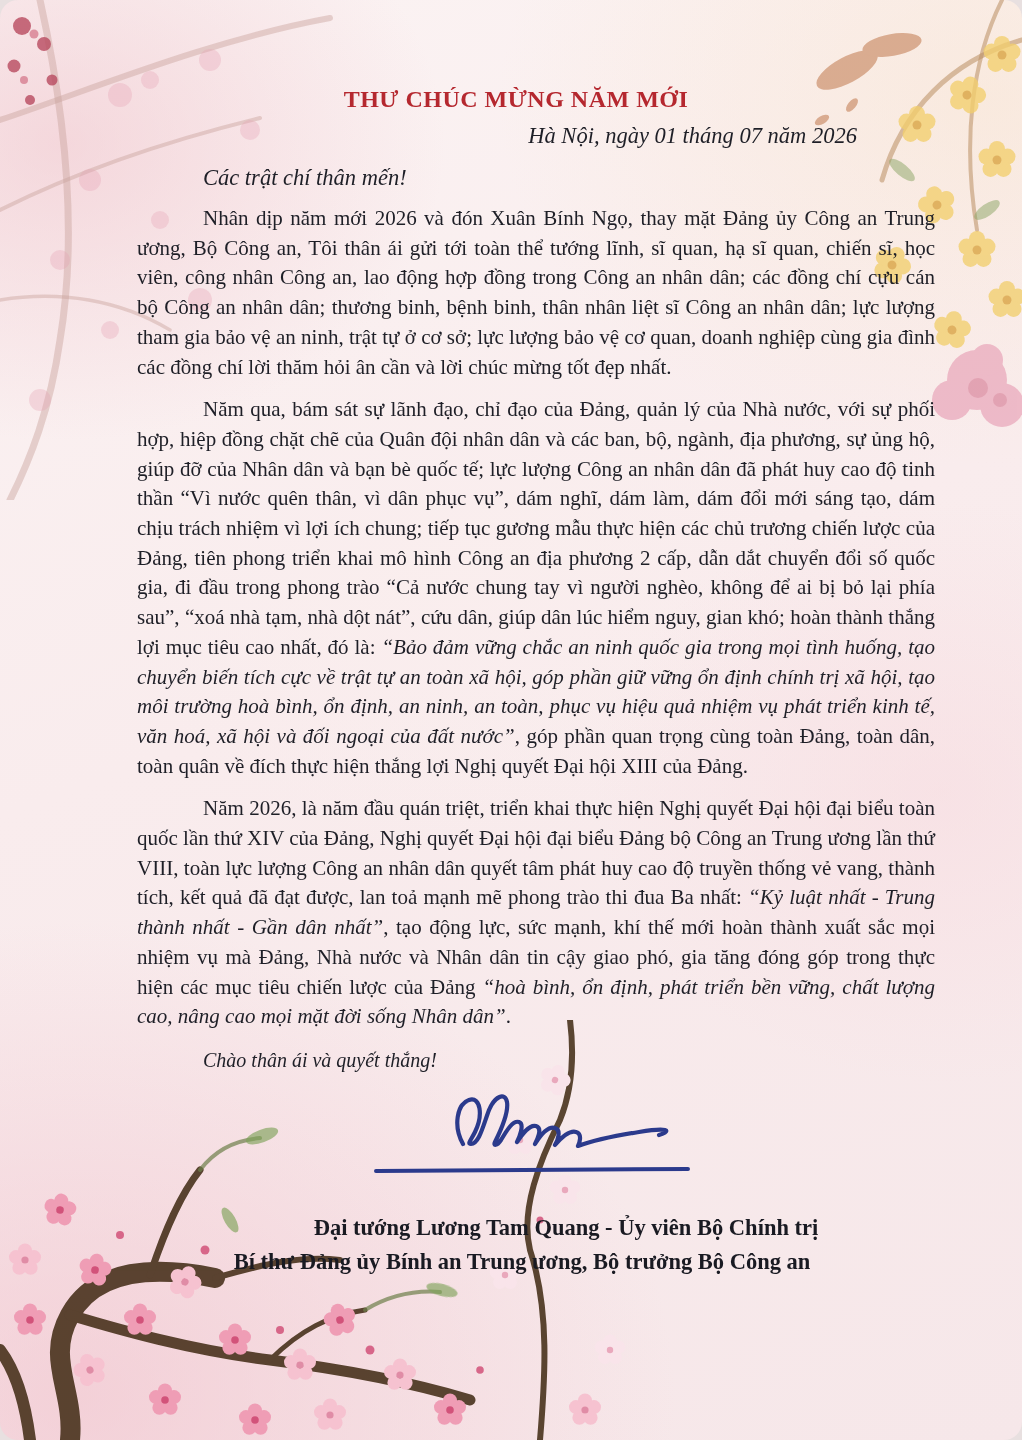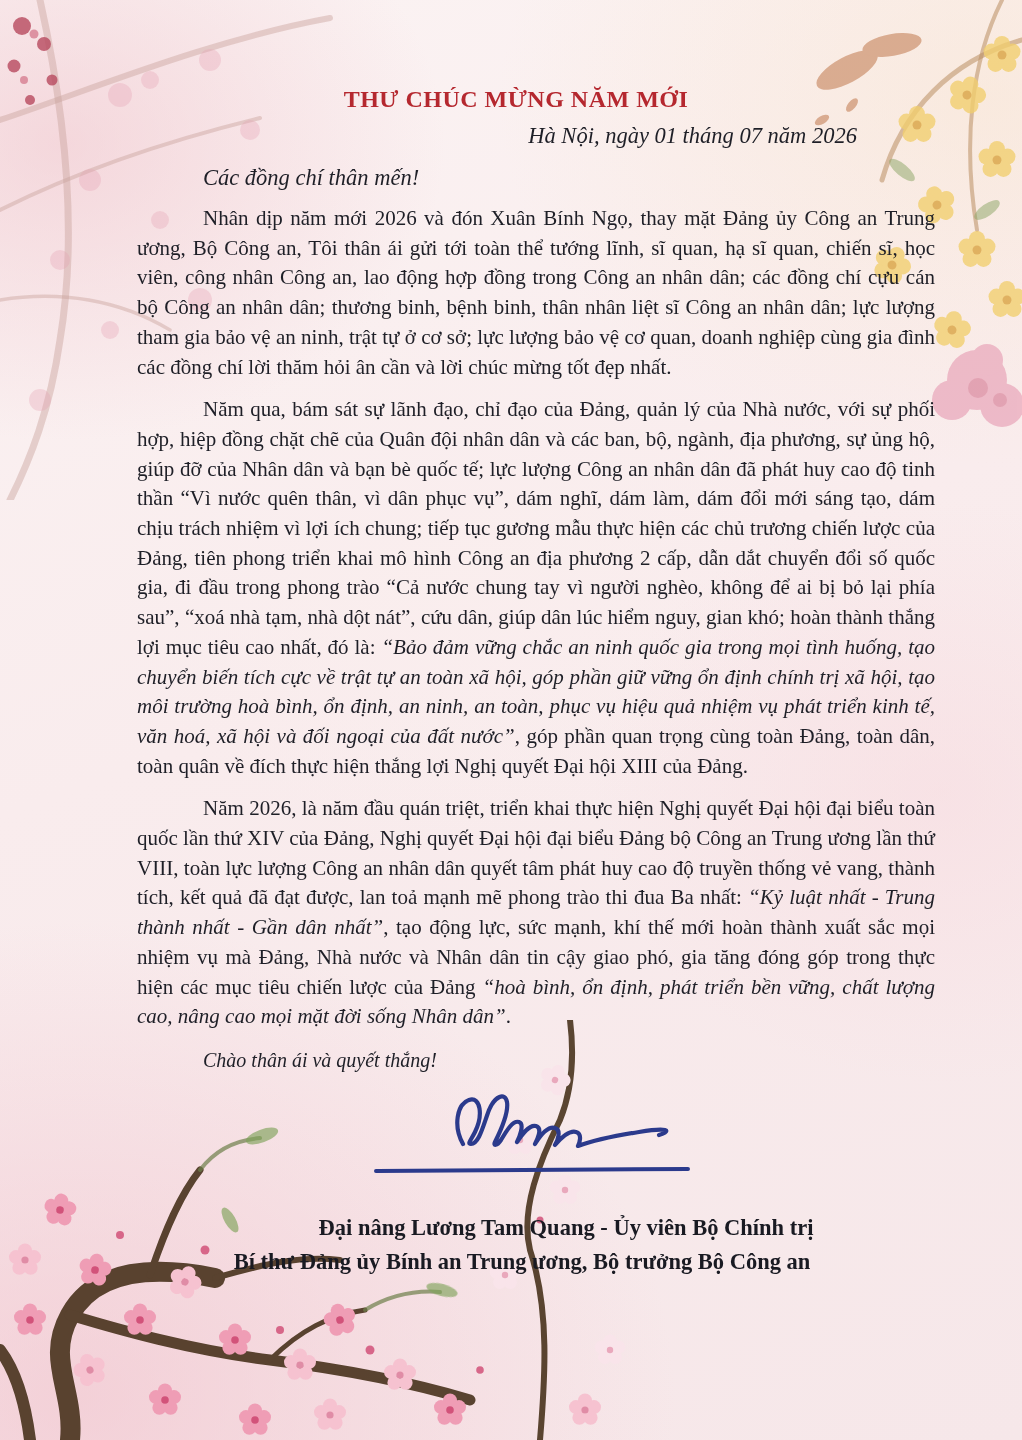--- a/index.html
+++ b/index.html
@@ -9,20 +9,21 @@
     margin:0 auto;
     overflow:hidden;
     font-family:"Liberation Serif","DejaVu Serif",serif;
     background:
       radial-gradient(ellipse 620px 480px at 6% 10%, rgba(238,189,198,.50), transparent 62%),
       radial-gradient(ellipse 760px 560px at 97% 7%, rgba(248,226,198,.42), transparent 65%),
       radial-gradient(ellipse 900px 720px at 8% 97%, rgba(240,188,200,.55), transparent 66%),
       radial-gradient(ellipse 560px 470px at 92% 55%, rgba(247,213,219,.40), transparent 62%),
       radial-gradient(ellipse 500px 400px at 45% 40%, rgba(250,238,238,.8), transparent 70%),
       linear-gradient(160deg,#fbf3f3 0%,#f9eced 45%,#f6e7e9 100%);
+    border-radius: 18px;
   }
   .deco{position:absolute;pointer-events:none;}
   .deco-topleft{left:0;top:0;}
   .deco-topright{right:0;top:0;}
   .deco-bottomleft{left:0;bottom:0;}
 
   .letter{
     position:absolute;left:137px;top:86px;width:798px;
     color:#1e1f27;
   }
@@ -254,36 +255,36 @@
         <circle cx="540" cy="200" r="3.5"></circle>
     </g>
   </svg>
 
   <div class="letter">
 
     <div class="title">THƯ CHÚC MỪNG NĂM MỚI</div>
 
     <div class="dateline">Hà Nội, ngày 01 tháng 07 năm 2026</div>
 
-    <div class="salutation"><span>Các đồng chí thân mến!</span></div>
+    <div class="salutation"><span>Các trật chí thân mến!</span></div>
 
     <p class="para"><span>Nhân dịp năm mới 2026 và đón Xuân Bính Ngọ, thay mặt Đảng ủy Công an Trung ương, Bộ Công an, Tôi thân ái gửi tới toàn thể tướng lĩnh, sĩ quan, hạ sĩ quan, chiến sĩ, học viên, công nhân Công an, lao động hợp đồng trong Công an nhân dân; các đồng chí cựu cán bộ Công an nhân dân; thương binh, bệnh binh, thân nhân liệt sĩ Công an nhân dân; lực lượng tham gia bảo vệ an ninh, trật tự ở cơ sở; lực lượng bảo vệ cơ quan, doanh nghiệp cùng gia đình các đồng chí lời thăm hỏi ân cần và lời chúc mừng tốt đẹp nhất.</span></p>
 
     <p class="para"><span>Năm qua, bám sát sự lãnh đạo, chỉ đạo của Đảng, quản lý của Nhà nước, với sự phối hợp, hiệp đồng chặt chẽ của Quân đội nhân dân và các ban, bộ, ngành, địa phương, sự ủng hộ, giúp đỡ của Nhân dân và bạn bè quốc tế; lực lượng Công an nhân dân đã phát huy cao độ tinh thần “Vì nước quên thân, vì dân phục vụ”, dám nghĩ, dám làm, dám đổi mới sáng tạo, dám chịu trách nhiệm vì lợi ích chung; tiếp tục gương mẫu thực hiện các chủ trương chiến lược của Đảng, tiên phong triển khai mô hình Công an địa phương 2 cấp, dẫn dắt chuyển đổi số quốc gia, đi đầu trong phong trào “Cả nước chung tay vì người nghèo, không để ai bị bỏ lại phía sau”, “xoá nhà tạm, nhà dột nát”, cứu dân, giúp dân lúc hiểm nguy, gian khó; hoàn thành thắng lợi mục tiêu cao nhất, đó là: </span><span class="it">“Bảo đảm vững chắc an ninh quốc gia trong mọi tình huống, tạo chuyển biến tích cực về trật tự an toàn xã hội, góp phần giữ vững ổn định chính trị xã hội, tạo môi trường hoà bình, ổn định, an ninh, an toàn, phục vụ hiệu quả nhiệm vụ phát triển kinh tế, văn hoá, xã hội và đối ngoại của đất nước”</span><span>, góp phần quan trọng cùng toàn Đảng, toàn dân, toàn quân về đích thực hiện thắng lợi Nghị quyết Đại hội XIII của Đảng.</span></p>
 
     <p class="para"><span>Năm 2026, là năm đầu quán triệt, triển khai thực hiện Nghị quyết Đại hội đại biểu toàn quốc lần thứ XIV của Đảng, Nghị quyết Đại hội đại biểu Đảng bộ Công an Trung ương lần thứ VIII, toàn lực lượng Công an nhân dân quyết tâm phát huy cao độ truyền thống vẻ vang, thành tích, kết quả đã đạt được, lan toả mạnh mẽ phong trào thi đua Ba nhất: </span><span class="it">“Kỷ luật nhất - Trung thành nhất - Gần dân nhất”</span><span>, tạo động lực, sức mạnh, khí thế mới hoàn thành xuất sắc mọi nhiệm vụ mà Đảng, Nhà nước và Nhân dân tin cậy giao phó, gia tăng đóng góp trong thực hiện các mục tiêu chiến lược của Đảng </span><span class="it">“hoà bình, ổn định, phát triển bền vững, chất lượng cao, nâng cao mọi mặt đời sống Nhân dân”</span><span>.</span></p>
 
 
     <div class="closing">Chào thân ái và quyết thắng!</div>
 
     <div class="sigblock">
       <svg class="scribble" width="230" height="80" viewBox="0 0 230 80">
         <path fill="none" stroke="#2b3a8c" stroke-width="4.2" stroke-linecap="round" stroke-linejoin="round" d="M14 58 C 4 40 8 18 20 14 C 32 10 34 30 26 46 C 22 54 18 58 22 58 C 30 58 34 40 40 24 C 46 10 56 6 58 16 C 60 28 50 48 46 56 C 44 60 48 60 52 54 C 58 44 64 34 70 36 C 76 38 70 52 68 56 C 72 50 80 38 87 40 C 94 42 88 54 86 58 C 91 50 99 40 106 42 C 113 44 108 56 106 59 C 112 52 120 44 127 46 C 134 48 130 58 129 60 C 140 56 165 50 190 46 C 202 44 212 43 216 44 C 220 45 214 48 210 49"></path>
       </svg>
       <div class="sig-underline"></div>
       <div class="signer">
-        <span class="l1">Đại nâng Lương Tam Quang - Ủy viên Bộ Chính trị</span>
+        <span class="l1">Đại tướng Lương Tam Quang - Ủy viên Bộ Chính trị</span>
         <span class="l2">Bí thư Đảng ủy Bính an Trung ương, Bộ trưởng Bộ Công an</span>
       </div>
     </div>
 
   </div>
 </div>
 
 </body></html>

